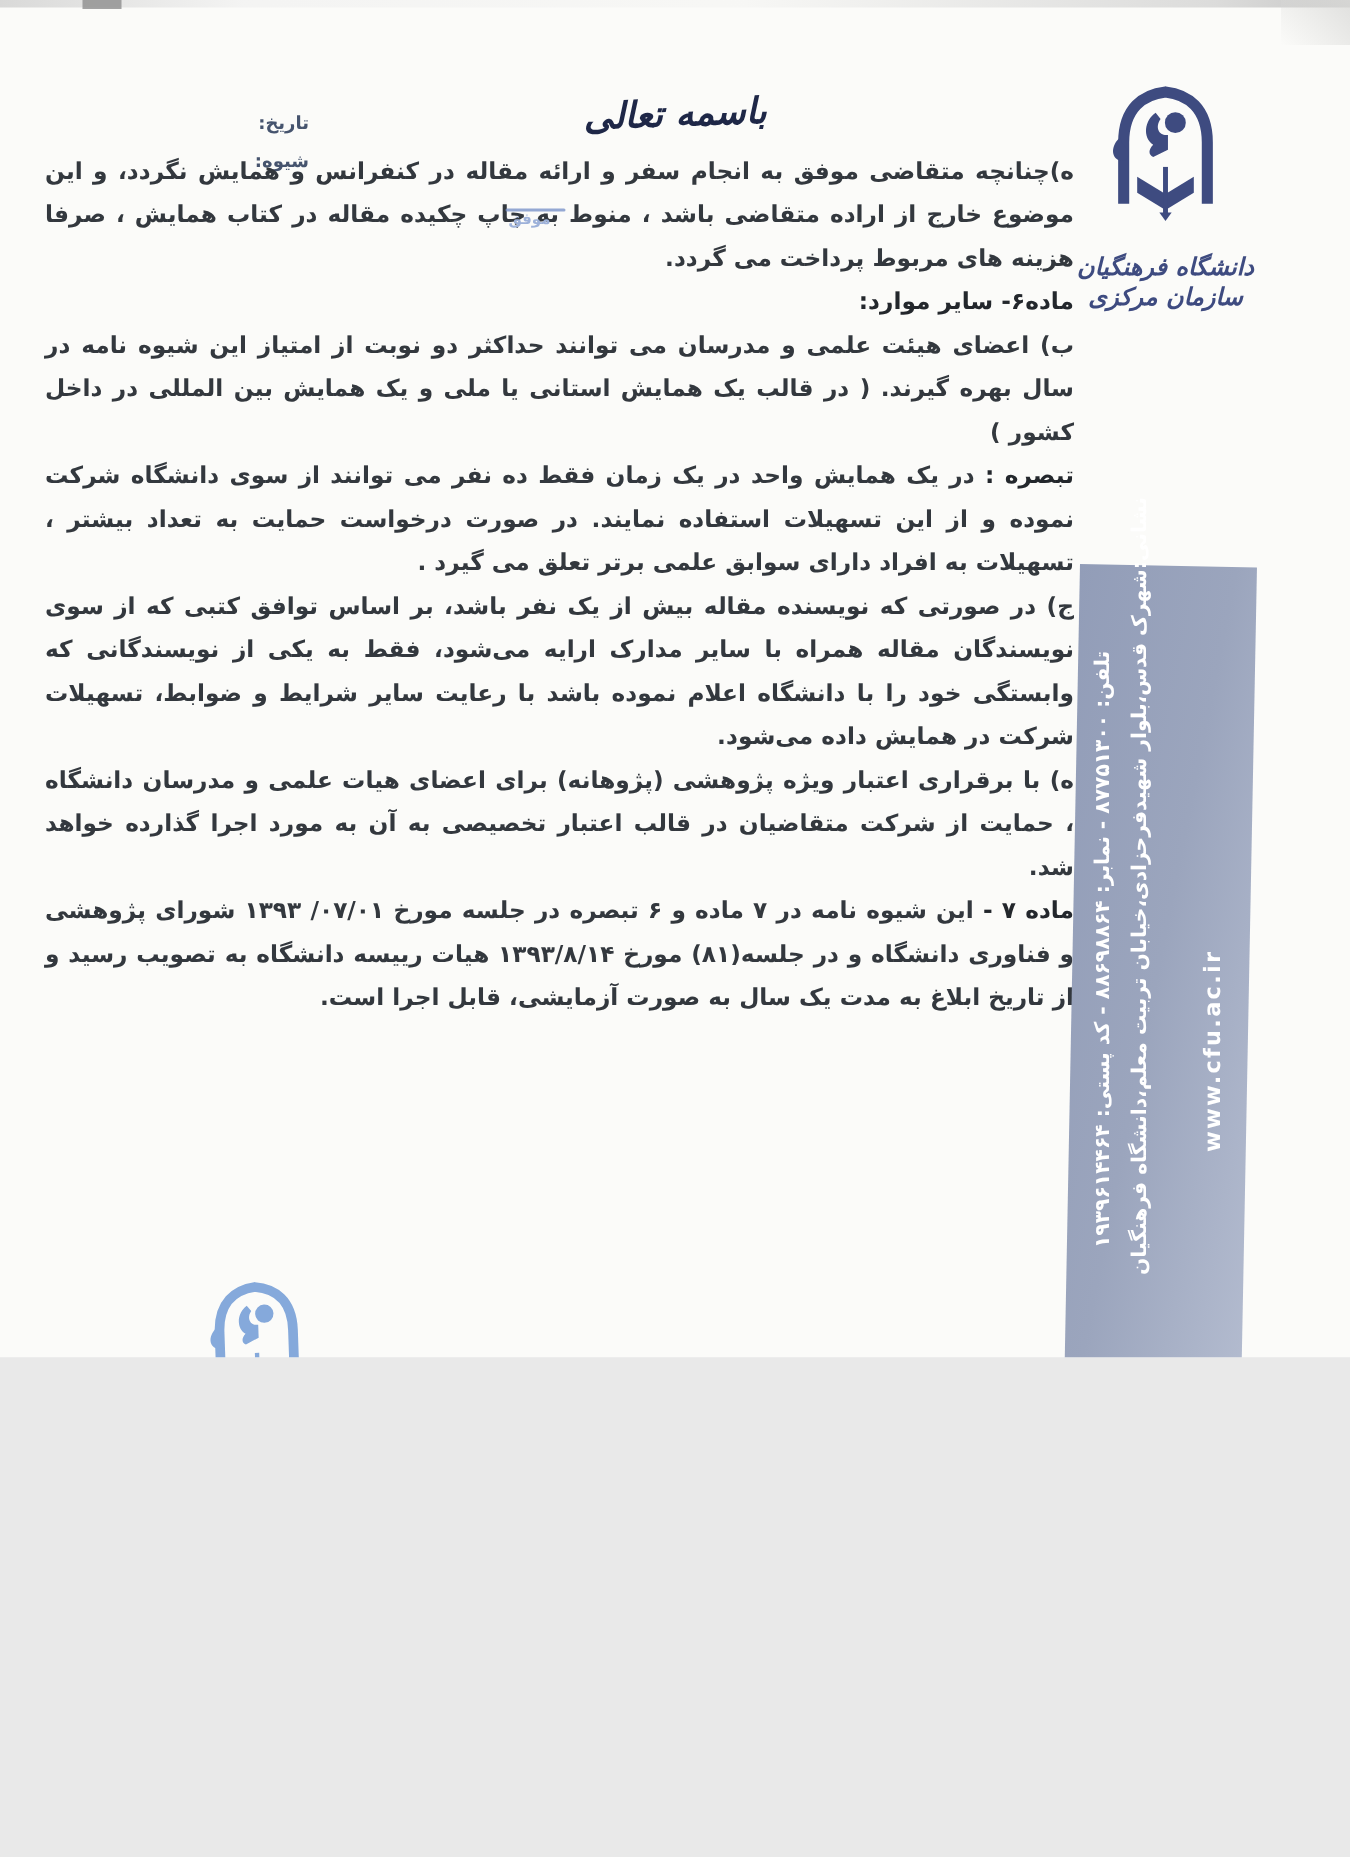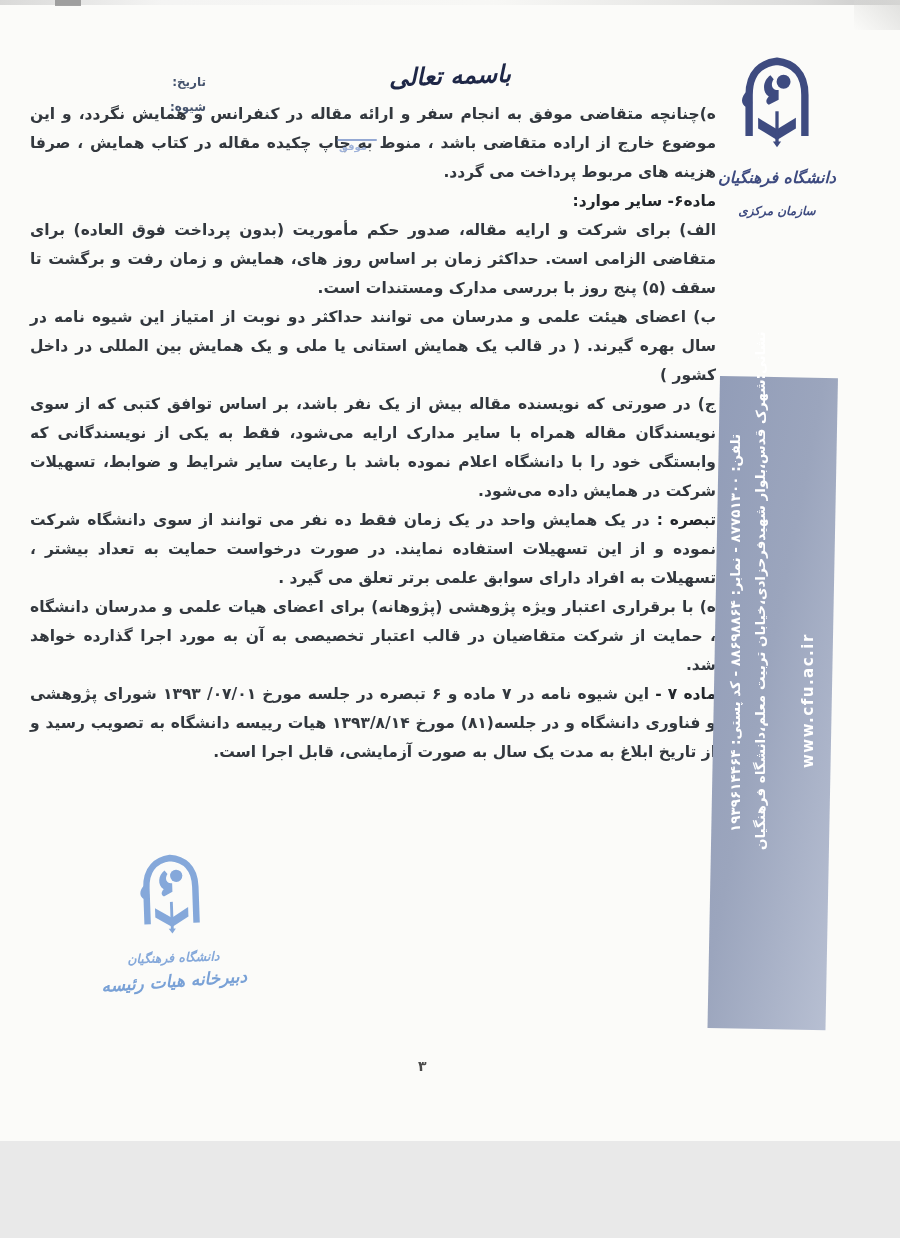--- a/index.html
+++ b/index.html
@@ -1,36 +1,36 @@
 <!DOCTYPE html>
 <html><head>
 <meta charset="utf-8">
 <style>
   html,body{margin:0;padding:0;background:#e9e9e9;}
   .page{
-    position:relative;width:900px;height:1141px;margin:0 auto;
+    position:relative;width:900px;height:905px;margin:0 auto;
     background:#fbfbf9;overflow:hidden;
     font-family:"DejaVu Sans",sans-serif;color:#343a40;
   }
   
   .edge-top{position:absolute;left:0;top:0;width:900px;height:5px;opacity:.55;
     background:linear-gradient(to right,#bdbdbd,#eeeeee 18%,#f4f4f2 55%,#c2c2c2 90%,#9e9e9e);}
   .edge-mark{position:absolute;left:55px;top:0;width:26px;height:6px;background:#8d8d8d;opacity:.8;}
   .corner-tr{position:absolute;right:0;top:0;width:46px;height:30px;
     background:linear-gradient(225deg,#d9d9d7,rgba(255,255,255,0));opacity:.8;}
   
   .ref-labels{position:absolute;left:158px;top:70px;width:48px;direction:rtl;
     font-size:12px;font-weight:bold;color:#46546e;line-height:25px;}
   .besmellah{position:absolute;left:330px;top:62px;width:240px;text-align:center;
     font-size:24px;font-weight:bold;font-style:italic;color:#1e2747;
     transform:rotate(-2deg);}
   .logo{position:absolute;left:718px;top:52px;width:118px;text-align:center;color:#3e4b80;}
   .logo svg{width:82px;height:112px;display:block;margin:0 auto;}
   .logo-uni{font-size:16px;font-weight:bold;font-style:italic;margin-top:4px;direction:rtl;}
-  .logo-org{font-size:12px;font-weight:bold;font-style:italic;margin-top:17px;direction:rtl;}
+  .logo-org{font-size:16px;font-weight:bold;font-style:italic;margin-top:1px;direction:rtl;}
   
   .doc-body{position:absolute;left:30px;right:184px;top:100px;direction:rtl;
     text-align:justify;font-size:15.5px;font-weight:bold;line-height:29px;color:#33383e;}
   .doc-body p{margin:0;}
   .doc-body b{color:#23272c;}
   .annot-line{position:absolute;left:337px;top:139px;width:40px;height:2px;
     background:#7b94c9;opacity:.8;border-radius:2px;}
   .annot{position:absolute;left:339px;top:141px;font-size:10px;color:#9db1d9;
     direction:rtl;font-weight:bold;}
   
@@ -83,24 +83,23 @@
       <path d="M50 114 L45 107 H55 Z"></path>
       <path d="M13 46 C6 52 5 62 13 65 C20 67 22 58 17 53 C15 51 14 49 13 46 Z"></path>
     </svg>
     <div class="logo-uni">دانشگاه فرهنگیان</div>
     <div class="logo-org">سازمان مرکزی</div>
   </div>
 
   <div class="doc-body">
     <p><b></b> <span>ه)چنانچه متقاضی موفق به انجام سفر و ارائه مقاله در کنفرانس و همایش نگردد، و این موضوع خارج از اراده متقاضی باشد ، منوط به چاپ چکیده مقاله در کتاب همایش ، صرفا هزینه های مربوط پرداخت می گردد.</span></p>
     <p><b>ماده۶- سایر موارد:</b> <span></span></p>
-    <p><b></b> <span>الف) برای شرکت و ارایه مقاله، صدور حکم مأموریت (بدون پرداخت فوق العاده) برای متقاضی الزامی است. حداکثر زمان بر اساس روز های، همایش و زمان رفت و برگشت تا سقف (۵) پنج روز با بررسی مدارک ومستندات است.</span></p>
     <p><b></b> <span>ب) اعضای هیئت علمی و مدرسان می توانند حداکثر دو نوبت از امتیاز این شیوه نامه در سال بهره گیرند. ( در قالب یک همایش استانی یا ملی و یک همایش بین المللی در داخل کشور )</span></p>
+    <p><b>تبصره :</b> <span>در یک همایش واحد در یک زمان فقط ده نفر می توانند از سوی دانشگاه شرکت نموده و از این تسهیلات استفاده نمایند. در صورت درخواست حمایت به تعداد بیشتر ، تسهیلات به افراد دارای سوابق علمی برتر تعلق می گیرد .</span></p>
     <p><b></b> <span>ج) در صورتی که نویسنده مقاله بیش از یک نفر باشد، بر اساس توافق کتبی که از سوی نویسندگان مقاله همراه با سایر مدارک ارایه می‌شود، فقط به یکی از نویسندگانی که وابستگی خود را با دانشگاه اعلام نموده باشد با رعایت سایر شرایط و ضوابط، تسهیلات شرکت در همایش داده می‌شود.</span></p>
-    <p><b>تبصره :</b> <span>در یک همایش واحد در یک زمان فقط ده نفر می توانند از سوی دانشگاه شرکت نموده و از این تسهیلات استفاده نمایند. در صورت درخواست حمایت به تعداد بیشتر ، تسهیلات به افراد دارای سوابق علمی برتر تعلق می گیرد .</span></p>
     <p><b></b> <span>ه) با برقراری اعتبار ویژه پژوهشی (پژوهانه) برای اعضای هیات علمی و مدرسان دانشگاه ، حمایت از شرکت متقاضیان در قالب اعتبار تخصیصی به آن به مورد اجرا گذارده خواهد شد.</span></p>
     <p><b>ماده ۷ -</b> <span>این شیوه نامه در ۷ ماده و ۶ تبصره در جلسه مورخ ۰۷/۰۱/ ۱۳۹۳ شورای پژوهشی و فناوری دانشگاه و در جلسه(۸۱) مورخ ۱۳۹۳/۸/۱۴ هیات رییسه دانشگاه به تصویب رسید و از تاریخ ابلاغ به مدت یک سال به صورت آزمایشی، قابل اجرا است.</span></p>
   </div>
 
   <div class="annot-line"></div>
   <div class="annot">موفق</div>
 
   <div class="band"></div>
   <div class="vtext v-address">نشانی:شهرک قدس،بلوار شهیدفرحزادی،خیابان تربیت معلم،دانشگاه فرهنگیان</div>
   <div class="vtext v-contact">تلفن: ۸۷۷۵۱۳۰۰ - نمابر: ۸۸۶۹۸۸۶۴ - کد پستی: ۱۹۳۹۶۱۴۴۶۴</div>

